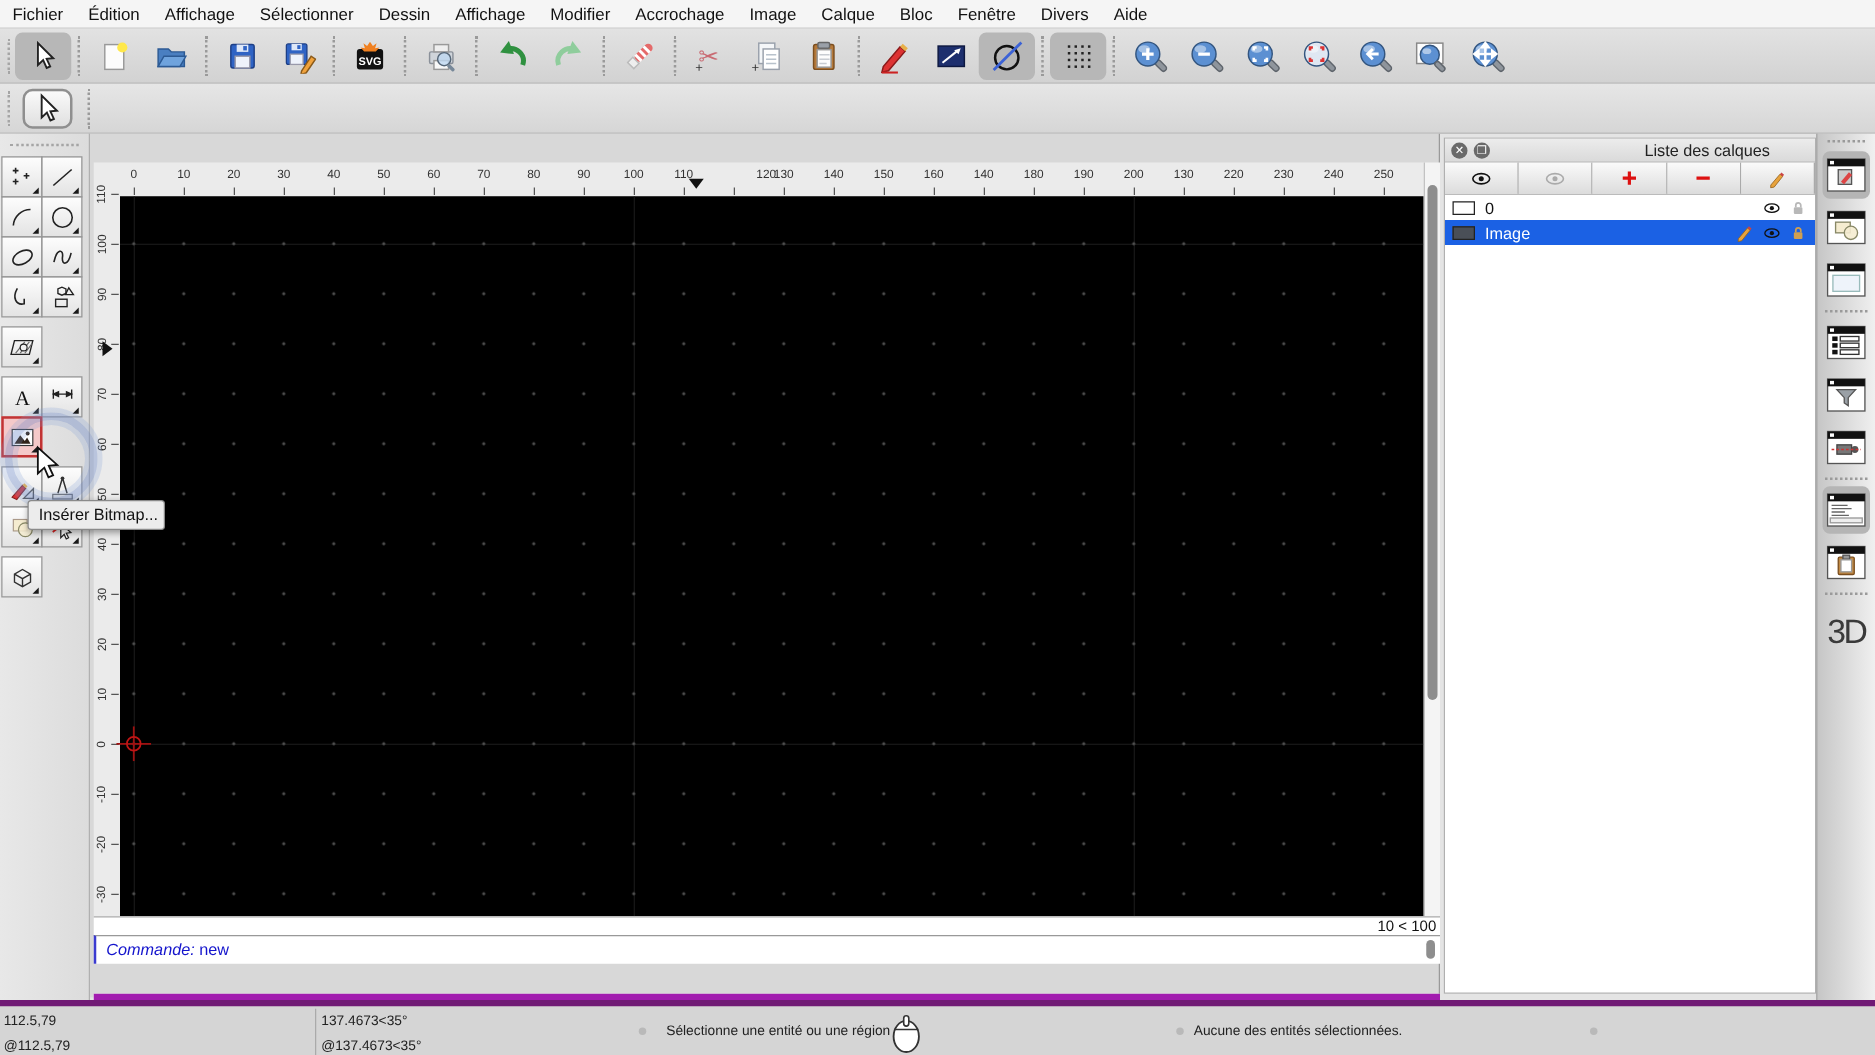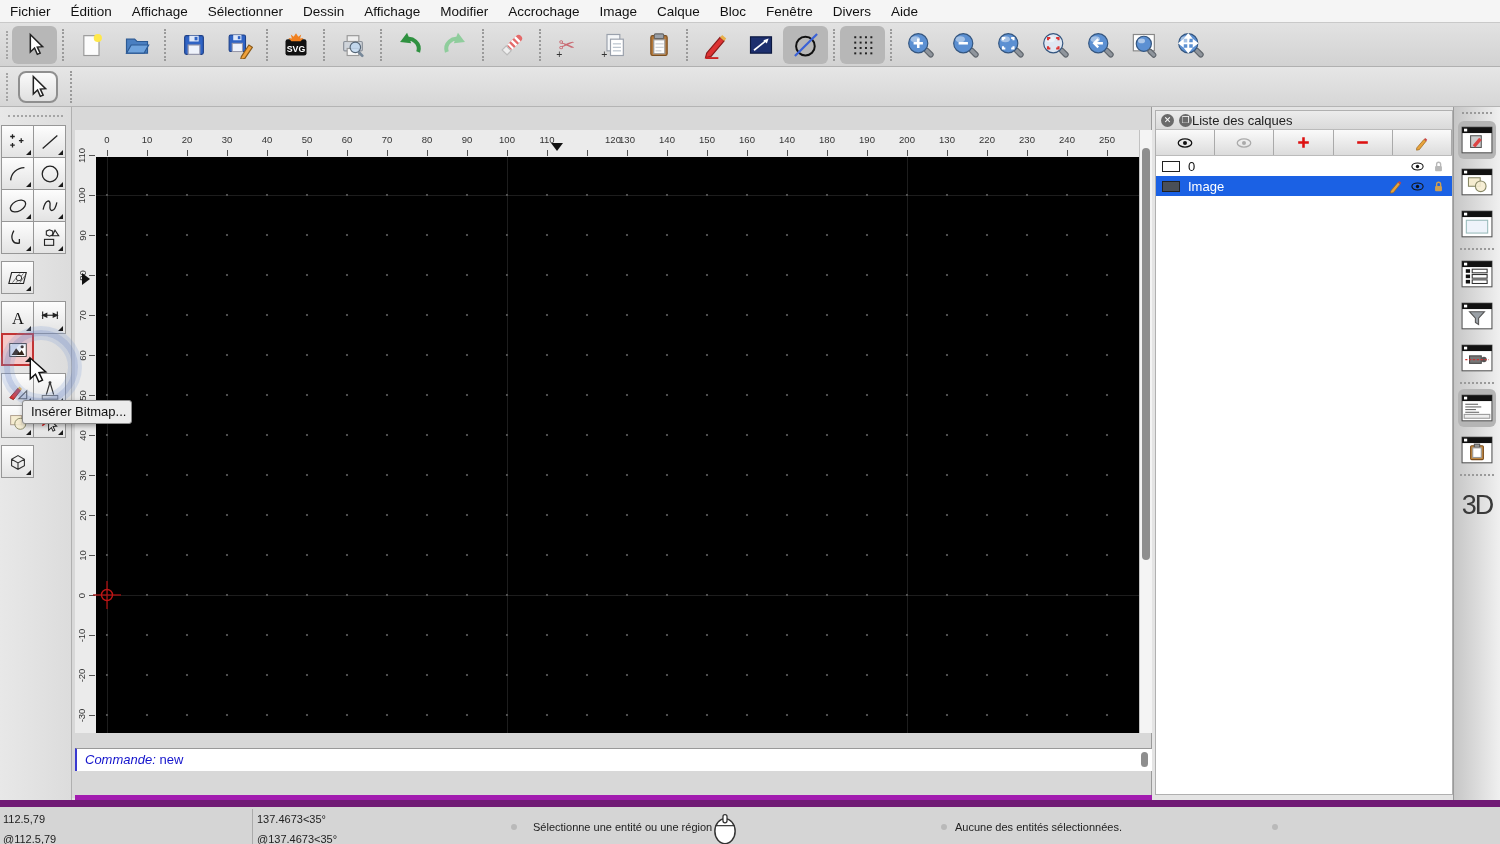--- a/index.html
+++ b/index.html
@@ -72,21 +72,21 @@
     border-top:6px solid #a21caf; display:flex; align-items:flex-start; font-size:13px; }
   #cmd-label { padding:0 6px 0 8px; color:#111; white-space:nowrap; }
   #cmd-input { flex:1; border:none; outline:none; font-size:13px; height:21px; background:#fff; font-family:"Liberation Sans",sans-serif; }
   #cmd-dock-btn { width:24px; height:23px; border:1px solid #8c8c8c; background:linear-gradient(#fbfbfb,#e6e6e6);
     margin-right:26px; display:flex; align-items:center; justify-content:center; }
 
   
   #layers-panel { position:absolute; left:1155px; top:110px; width:298px; height:685px; background:#fff; border:1px solid #b0b0b0; }
   #layers-header { height:19px; background:linear-gradient(#ececec,#dadada); border-bottom:1px solid #bbb;
     display:flex; align-items:center; font-size:13px; color:#222; position:relative; }
-  #layers-title { flex:1; text-align:left; }
+  #layers-title { flex:1; text-align:right; }
   .win-circle { width:13px; height:13px; border-radius:50%; background:#6a6a6a; color:#fff;
     display:flex; align-items:center; justify-content:center; font-size:9px; margin-left:5px; }
   #layers-toolbar { display:flex; height:26px; border-bottom:1px solid #bbb; background:#e8e8e8; }
   .lt-btn { flex:1; border-right:1px solid #aaa; background:linear-gradient(#fafafa,#dcdcdc);
     display:flex; align-items:center; justify-content:center; }
   .layer-row { height:20px; display:flex; align-items:center; font-size:13px; padding:0 6px; }
   .layer-row.selected { background:#1b61e4; color:#fff; }
   .layer-swatch { width:18px; height:11px; border:1px solid #222; margin-right:8px; flex:none; }
   .layer-name { flex:1; }
   .layer-ic { margin-left:6px; display:flex; }
@@ -94,21 +94,21 @@
   
   #dock { position:absolute; left:1453px; top:107px; width:47px; height:693px;
     background:linear-gradient(90deg,#c6c6c6,#f0f0f0); border-left:1px solid #9a9a9a; }
   .dock-handle { height:4px; border-top:2px dotted #9a9a9a; margin:5px 8px; }
   .dock-item { width:38px; height:38px; margin:4px auto; display:flex; align-items:center; justify-content:center; border-radius:6px; }
   .dock-item.pressed { background:#b5b5b5; }
   .dock-sep { border-top:2px dotted #9a9a9a; margin:5px 6px; }
   #dock-3d { text-align:center; font-size:27px; color:#3a3a3a; font-family:"Liberation Sans",sans-serif; letter-spacing:-2px; margin-top:14px; }
 
   
-  #statusbar { position:absolute; left:0; top:800px; width:1500px; height:44px; background:#d5d5d5; border-top:7px solid #701a75; font-size:11px; color:#222; }
+  #statusbar { position:absolute; left:0; top:800px; width:1500px; height:44px; background:#d5d5d5; border-top:5px solid #701a75; font-size:11px; color:#222; }
   #coord-abs { position:absolute; left:3px; top:6px; }
   #coord-rel { position:absolute; left:3px; top:26px; }
   #statusbar .vline { position:absolute; left:252px; top:2px; height:40px; border-left:1px solid #aaa; }
   #polar-abs { position:absolute; left:257px; top:6px; }
   #polar-rel { position:absolute; left:257px; top:26px; }
   .status-dot { position:absolute; width:6px; height:6px; border-radius:50%; background:#b9b9b9; }
   #hint-text { position:absolute; left:533px; top:14px; }
   #mouse-icon { position:absolute; left:712px; top:3px; }
   #selection-text { position:absolute; left:955px; top:14px; }
 
@@ -641,20 +641,21 @@
   <div id="canvas">
     <span id="origin-marker"><svg viewBox="0 0 28 28" width="28" height="28" xmlns="http://www.w3.org/2000/svg">
           <line x1="14" y1="0" x2="14" y2="28" stroke="#a01010" stroke-width="1.4"></line>
           <line x1="0" y1="14" x2="28" y2="14" stroke="#a01010" stroke-width="1.4"></line>
           <circle cx="14" cy="14" r="5.5" fill="none" stroke="#c01515" stroke-width="1.4"></circle>
         </svg></span>
   </div>
   <div id="vscroll">
     <div id="vscroll-thumb"></div>
   </div>
+  <div id="gridinfo">10 &lt; 100</div>
   <div id="cmd-history">
     <span class="lbl">Commande:</span>
     <span> <span>new</span></span>
   </div>
   <div id="hist-thumb"></div>
   <div id="cmd-row">
     <span id="cmd-label">Commande :</span>
     <input id="cmd-input" value="" style="">
     <span id="cmd-dock-btn">
         <svg viewBox="0 0 18 18" width="16" height="16" xmlns="http://www.w3.org/2000/svg">

